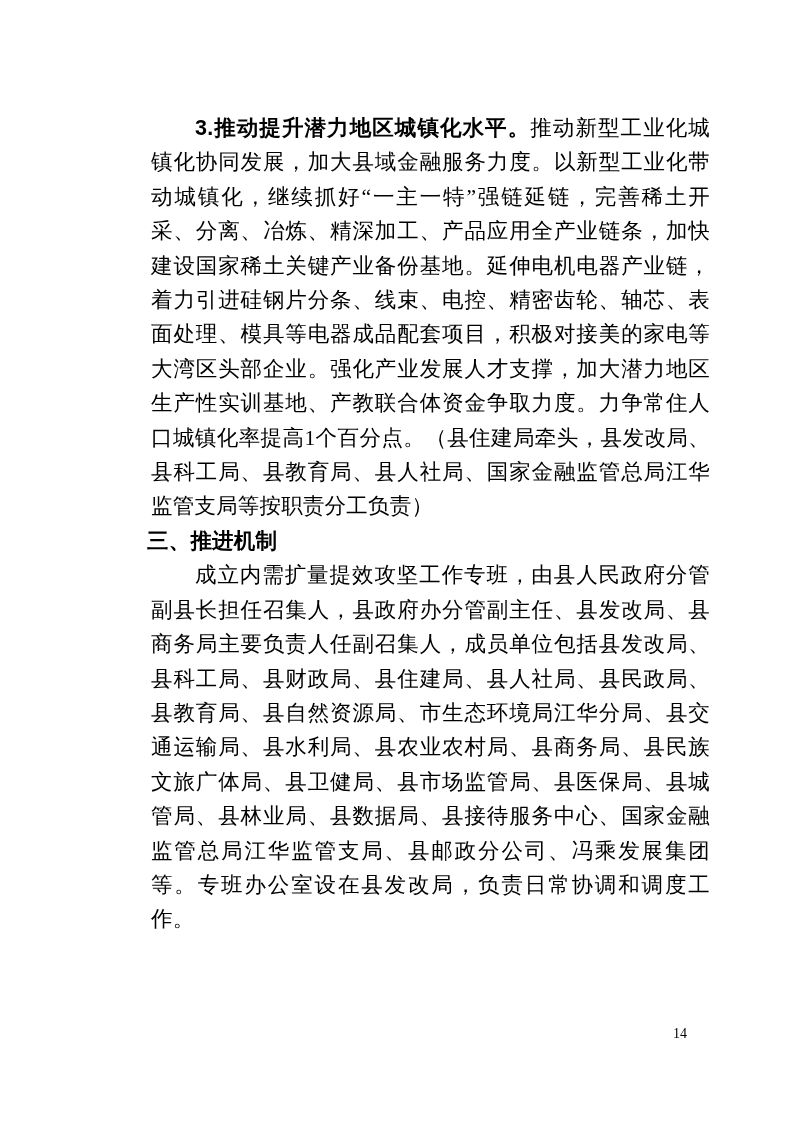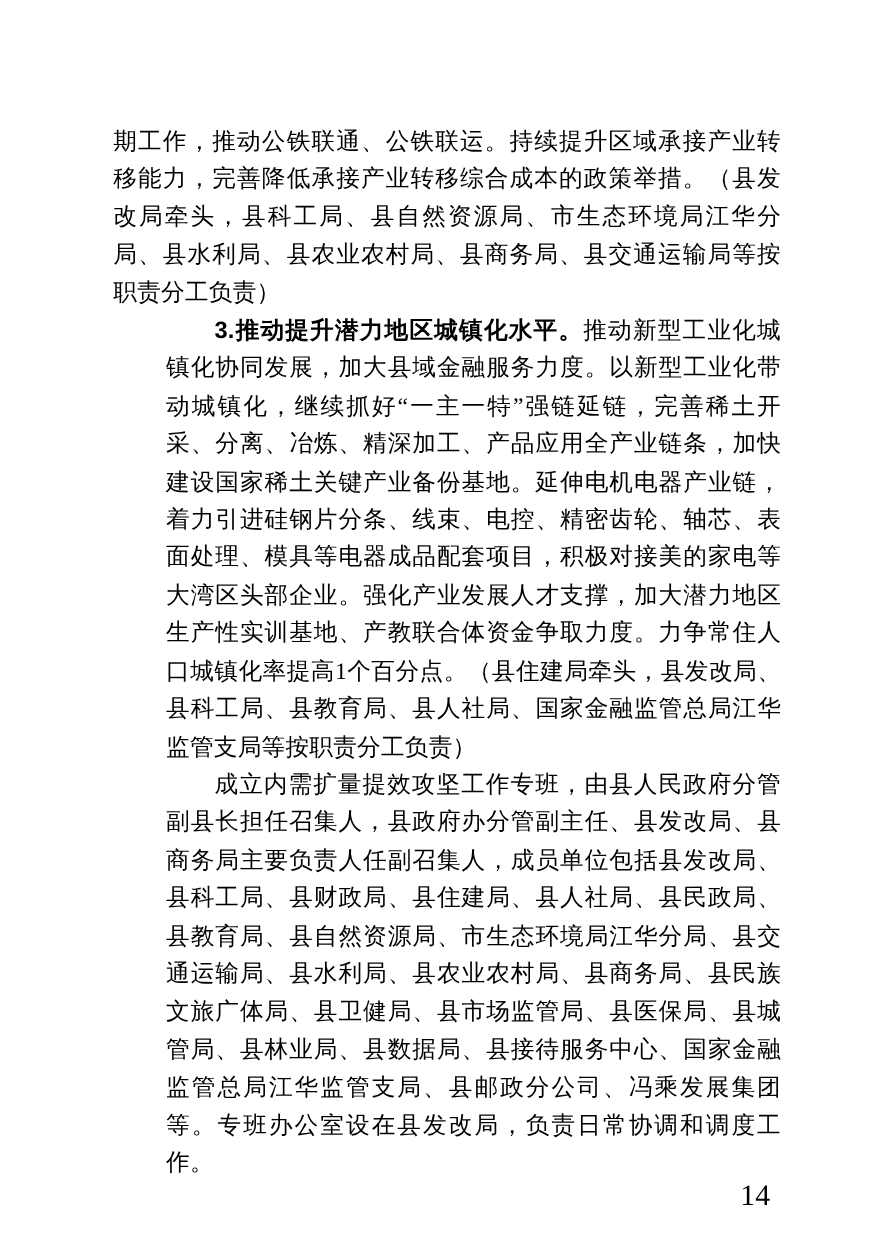--- a/index.html
+++ b/index.html
@@ -46,40 +46,38 @@
     font-family: "Liberation Sans", "DejaVu Sans", sans-serif;
     letter-spacing: 0.2px;
   }
   .bold-run {
     font-weight: 700;
     font-family: "Liberation Sans", "DejaVu Sans", sans-serif;
   }
   .page-number {
     position: absolute;
     left: 673px;
-    top: 1072px;
-    font-size: 27px;
+    top: 1020px;
+    font-size: 14px;
     line-height: 28px;
     font-family: "Liberation Serif", "DejaVu Serif", serif;
   }
 </style>
 </head>
 <body>
 
 <div class="page">
   <div class="content">
 
-    <p class="para">
-      <span>期工作，推动公铁联通、公铁联运。持续提升区域承接产业转移能力，完善降低承接产业转移综合成本的政策举措。（县发改局牵头，县科工局、县自然资源局、市生态环境局江华分局、县水利局、县农业农村局、县商务局、县交通运输局等按职责分工负责）</span>
-    </p>
 
     <p class="para indent">
       <span class="bold-run">3.推动提升潜力地区城镇化水平。</span><span>推动新型工业化城镇化协同发展，加大县域金融服务力度。以新型工业化带动城镇化，继续抓好“一主一特”强链延链，完善稀土开采、分离、冶炼、精深加工、产品应用全产业链条，加快建设国家稀土关键产业备份基地。延伸电机电器产业链，着力引进硅钢片分条、线束、电控、精密齿轮、轴芯、表面处理、模具等电器成品配套项目，积极对接美的家电等大湾区头部企业。强化产业发展人才支撑，加大潜力地区生产性实训基地、产教联合体资金争取力度。力争常住人口城镇化率提高1个百分点。（县住建局牵头，县发改局、县科工局、县教育局、县人社局、国家金融监管总局江华监管支局等按职责分工负责）</span>
     </p>
 
+    <h3 class="heading">三、推进机制</h3>
 
     <p class="para indent">
       <span>成立内需扩量提效攻坚工作专班，由县人民政府分管副县长担任召集人，县政府办分管副主任、县发改局、县商务局主要负责人任副召集人，成员单位包括县发改局、县科工局、县财政局、县住建局、县人社局、县民政局、县教育局、县自然资源局、市生态环境局江华分局、县交通运输局、县水利局、县农业农村局、县商务局、县民族文旅广体局、县卫健局、县市场监管局、县医保局、县城管局、县林业局、县数据局、县接待服务中心、国家金融监管总局江华监管支局、县邮政分公司、冯乘发展集团等。专班办公室设在县发改局，负责日常协调和调度工作。</span>
     </p>
 
   </div>
 
   <div class="page-number">14</div>
 </div>
 

